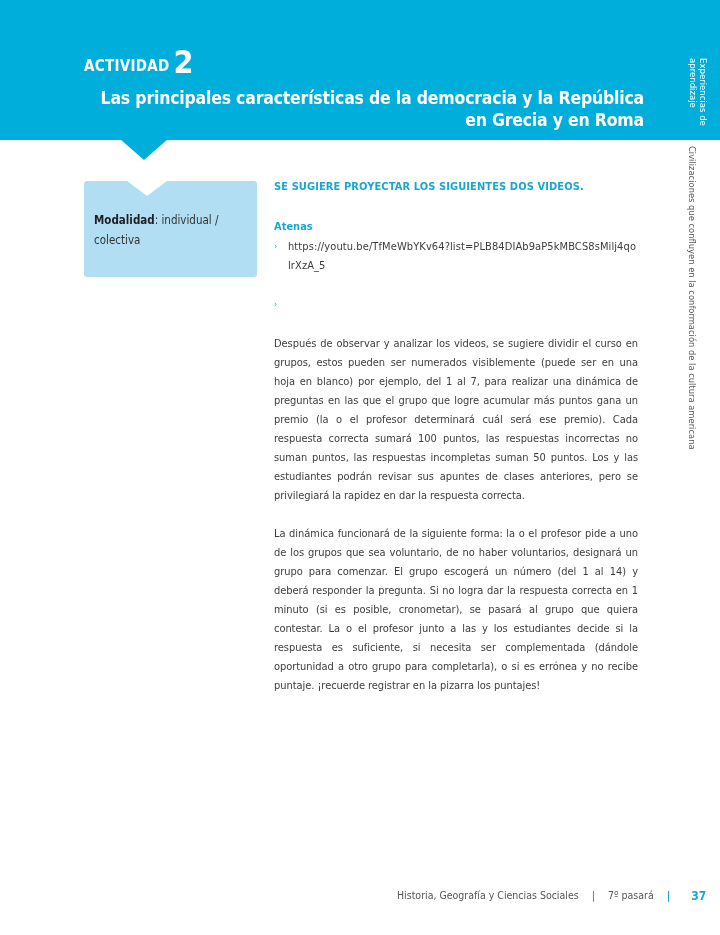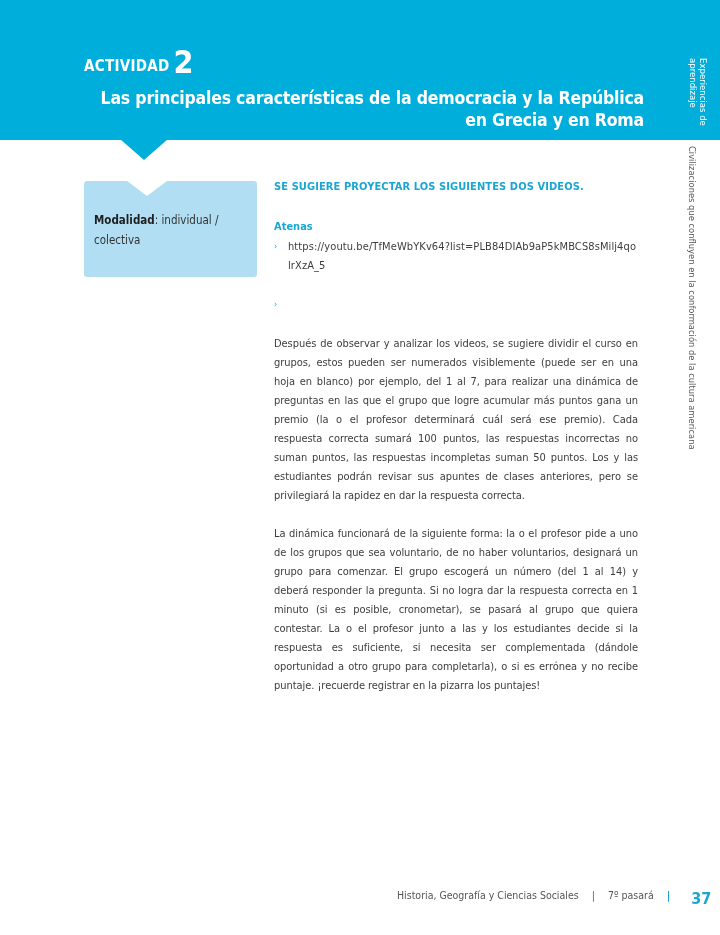--- a/index.html
+++ b/index.html
@@ -86,21 +86,21 @@
     letter-spacing: -0.05px;
   }
   .para + .para { margin-top: 19px; }
   .footer {
     position: absolute; left: 353px; top: 889px; width: 290px; height: 16px;
     font-size: 10.5px; color: #555555; display: flex; align-items: flex-start; gap: 13px;
     white-space: nowrap;
     padding-left: 44px;
   }
   .footer-sep { color: #1aa6d3; font-weight: bold; }
-  .footer-page { color: #1aa6d3; font-weight: bold; font-size: 16px; margin-left: 8px; }
+  .footer-page { color: #1aa6d3; font-weight: bold; font-size: 12px; margin-left: 8px; }
 </style>
 </head>
 <body>
 
 <div class="header"></div>
 <div class="header-notch"></div>
 
 <div class="activity-label">
   <span class="activity-word">ACTIVIDAD</span>
   <span class="activity-num">2</span>

